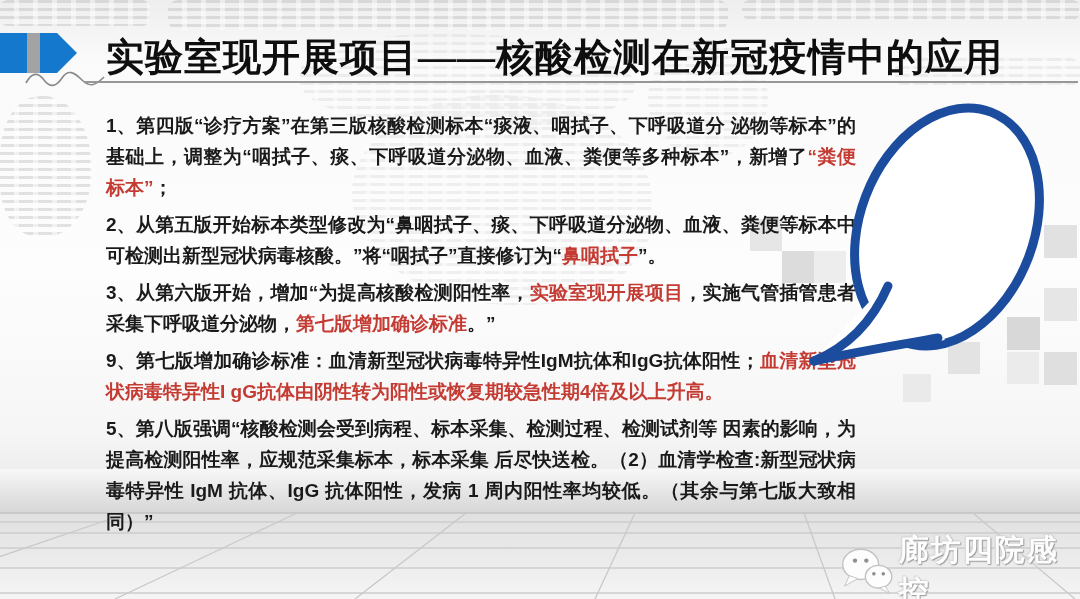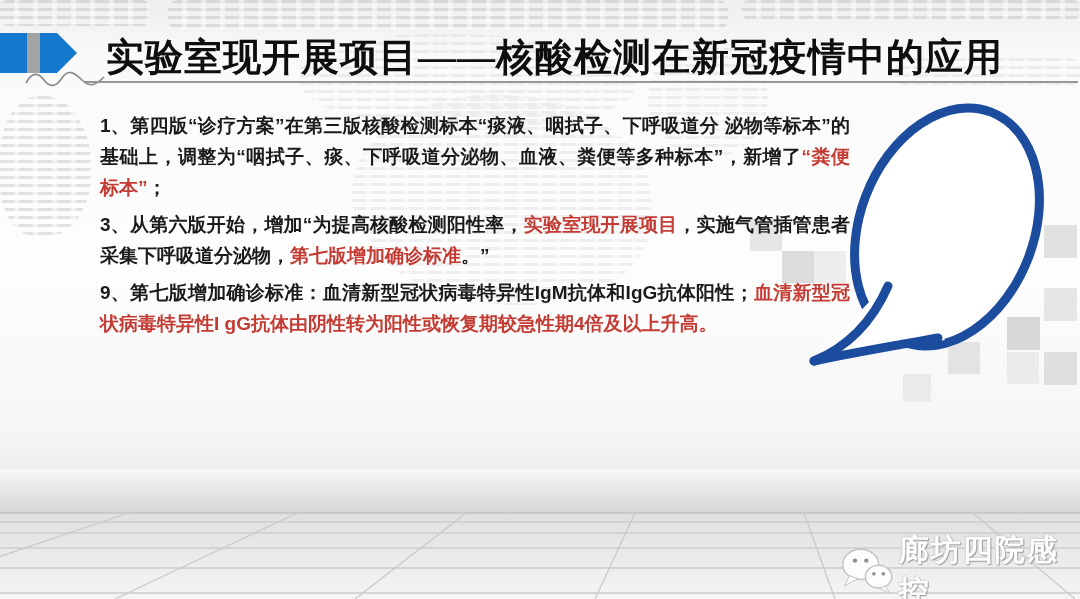--- a/index.html
+++ b/index.html
@@ -24,21 +24,21 @@
   .title{
     position:absolute; left:104px; top:30px; width:950px; margin:2px;
     font-family:"Liberation Serif","DejaVu Serif",serif;
     font-size:38px; line-height:50px; font-weight:700; color:#0e0e0e;
     letter-spacing:1px; white-space:nowrap;
   }
   .squiggle{position:absolute; left:24px; top:68px;}
   .underline{position:absolute; left:84px; top:81px; width:994px; height:2px; background:#979797;}
   
   .body-text{
-    position:absolute; left:100px; top:110px; width:750px;
+    position:absolute; left:106px; top:110px; width:750px;
     font-size:19px; line-height:31px; font-weight:700; color:#1a1a1a;
     text-align:justify;
   }
   .body-text p{margin:0 0 6px 0;}
   
   .bubble{position:absolute; left:780px; top:88px;}
   
   .floor{position:absolute; left:0; top:469px;}
   
   .watermark{position:absolute; left:838px; top:530px; display:flex; align-items:center;}
@@ -113,22 +113,24 @@
     <polygon points="40,1 57,1 77,21 57,41 40,41" fill="#1478cc"></polygon>
   </svg>
   <h1 class="title">实验室现开展项目——核酸检测在新冠疫情中的应用</h1>
   <svg class="squiggle" width="82" height="22" viewBox="0 0 82 22">
     <path d="M2,15 C8,4 14,4 20,12 S32,19 38,10 S50,4 58,12 S72,17 80,9" fill="none" stroke="#8a8a8a" stroke-width="1.6"></path>
   </svg>
   <div class="underline"></div>
 
   <div id="body-text" class="body-text" style="color: rgb(26, 26, 26);">
       <p><span>1、第四版“诊疗方案”在第三版核酸检测标本“痰液、咽拭子、下呼吸道分 泌物等标本”的基础上，调整为“咽拭子、痰、下呼吸道分泌物、血液、粪便等多种标本”，新增了</span><span style="color: rgb(196, 59, 51);">“粪便标本”</span><span>；</span></p>
+      <p><span>2、从第五版开始标本类型修改为“鼻咽拭子、痰、下呼吸道分泌物、血液、粪便等标本中可检测出新型冠状病毒核酸。”将“咽拭子”直接修订为“</span><span style="color: rgb(196, 59, 51);">鼻咽拭子</span><span>”。</span></p>
       <p><span>3、从第六版开始，增加“为提高核酸检测阳性率，</span><span style="color: rgb(196, 59, 51);">实验室现开展项目</span><span>，实施气管插管患者采集下呼吸道分泌物，</span><span style="color: rgb(196, 59, 51);">第七版增加确诊标准</span><span>。”</span></p>
       <p><span>9、第七版增加确诊标准：血清新型冠状病毒特异性IgM抗体和IgG抗体阳性；</span><span style="color: rgb(196, 59, 51);">血清新型冠状病毒特异性I gG抗体由阴性转为阳性或恢复期较急性期4倍及以上升高。</span></p>
+      <p><span>5、第八版强调“核酸检测会受到病程、标本采集、检测过程、检测试剂等 因素的影响，为提高检测阳性率，应规范采集标本，标本采集 后尽快送检。（2）血清学检查:新型冠状病毒特异性 IgM 抗体、IgG 抗体阳性，发病 1 周内阳性率均较低。（其余与第七版大致相同）”</span></p>
     </div>
 
   <svg class="bubble" width="310" height="295" viewBox="780 88 310 295">
     <ellipse cx="947" cy="227" rx="87" ry="123" transform="rotate(21 947 227)" fill="#ffffff" stroke="#1b4c9e" stroke-width="9"></ellipse>
     <polygon points="890,280 810,364 945,340" fill="#ffffff"></polygon>
     <path d="M888,286 C874,318 850,346 814,361" fill="none" stroke="#1b4c9e" stroke-width="9" stroke-linecap="round"></path>
     <path d="M814,361 C856,352 898,345 938,338" fill="none" stroke="#1b4c9e" stroke-width="9" stroke-linecap="round"></path>
   </svg>
 
   <div class="watermark">

